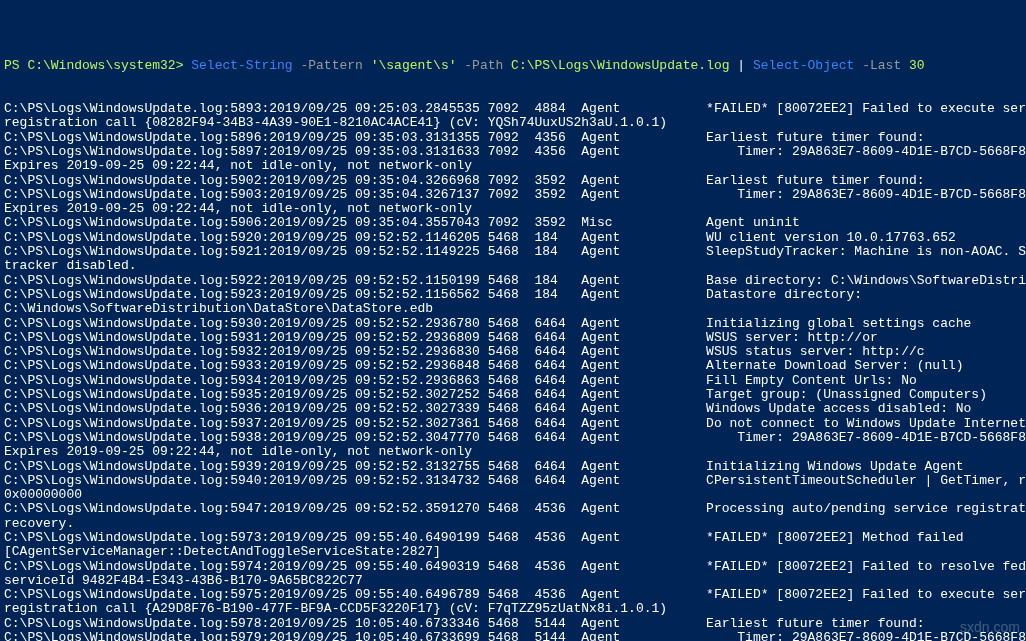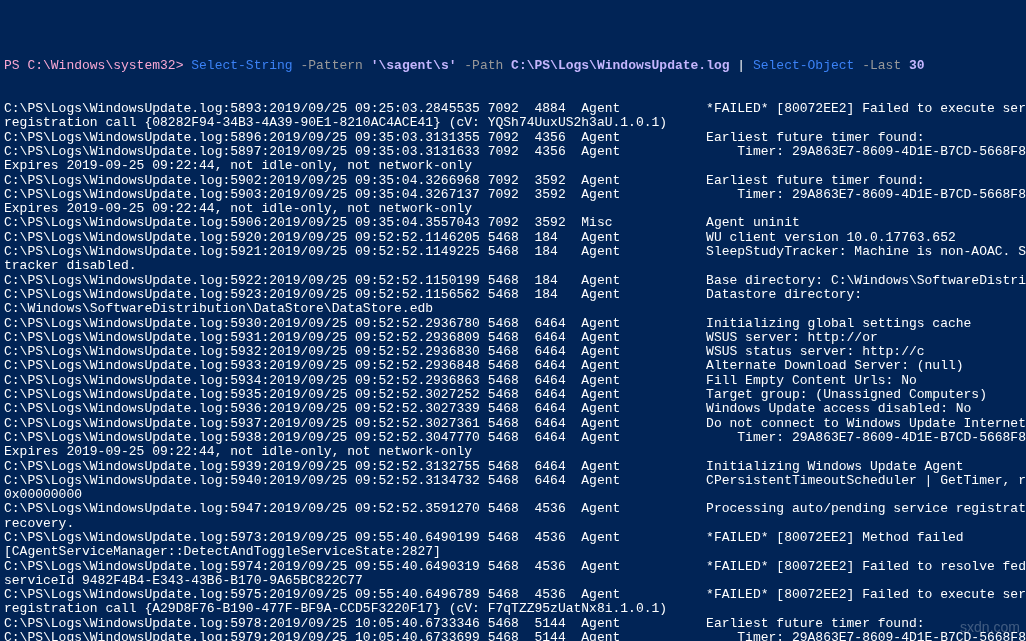--- a/index.html
+++ b/index.html
@@ -8,24 +8,24 @@
       color: #ffffff;
       font-family: 'Consolas', 'Courier New', monospace;
       font-size: 13px;
       line-height: 1.1;
       padding: 2px 4px;
       white-space: pre;
       overflow: hidden;
       width: 1026px;
       height: 641px;
     }
-    .prompt { color: #f9a8d4; }
+    .prompt { color: #bef264; }
     .cmd-yellow { color: #3b82f6; }
     .cmd-gray { color: #999999; }
-    .cmd-magenta { color: #c4b5fd; font-weight: bold; }
+    .cmd-magenta { color: #bef264; }
     .cmd-pipe { color: #ffffff; }
     .output { color: #ffffff; }
     .line { display: block; }
     .watermark {
       position: fixed;
       bottom: 6px;
       right: 6px;
       color: rgba(255,255,255,0.25);
       font-size: 14px;
       font-family: Arial, sans-serif;

